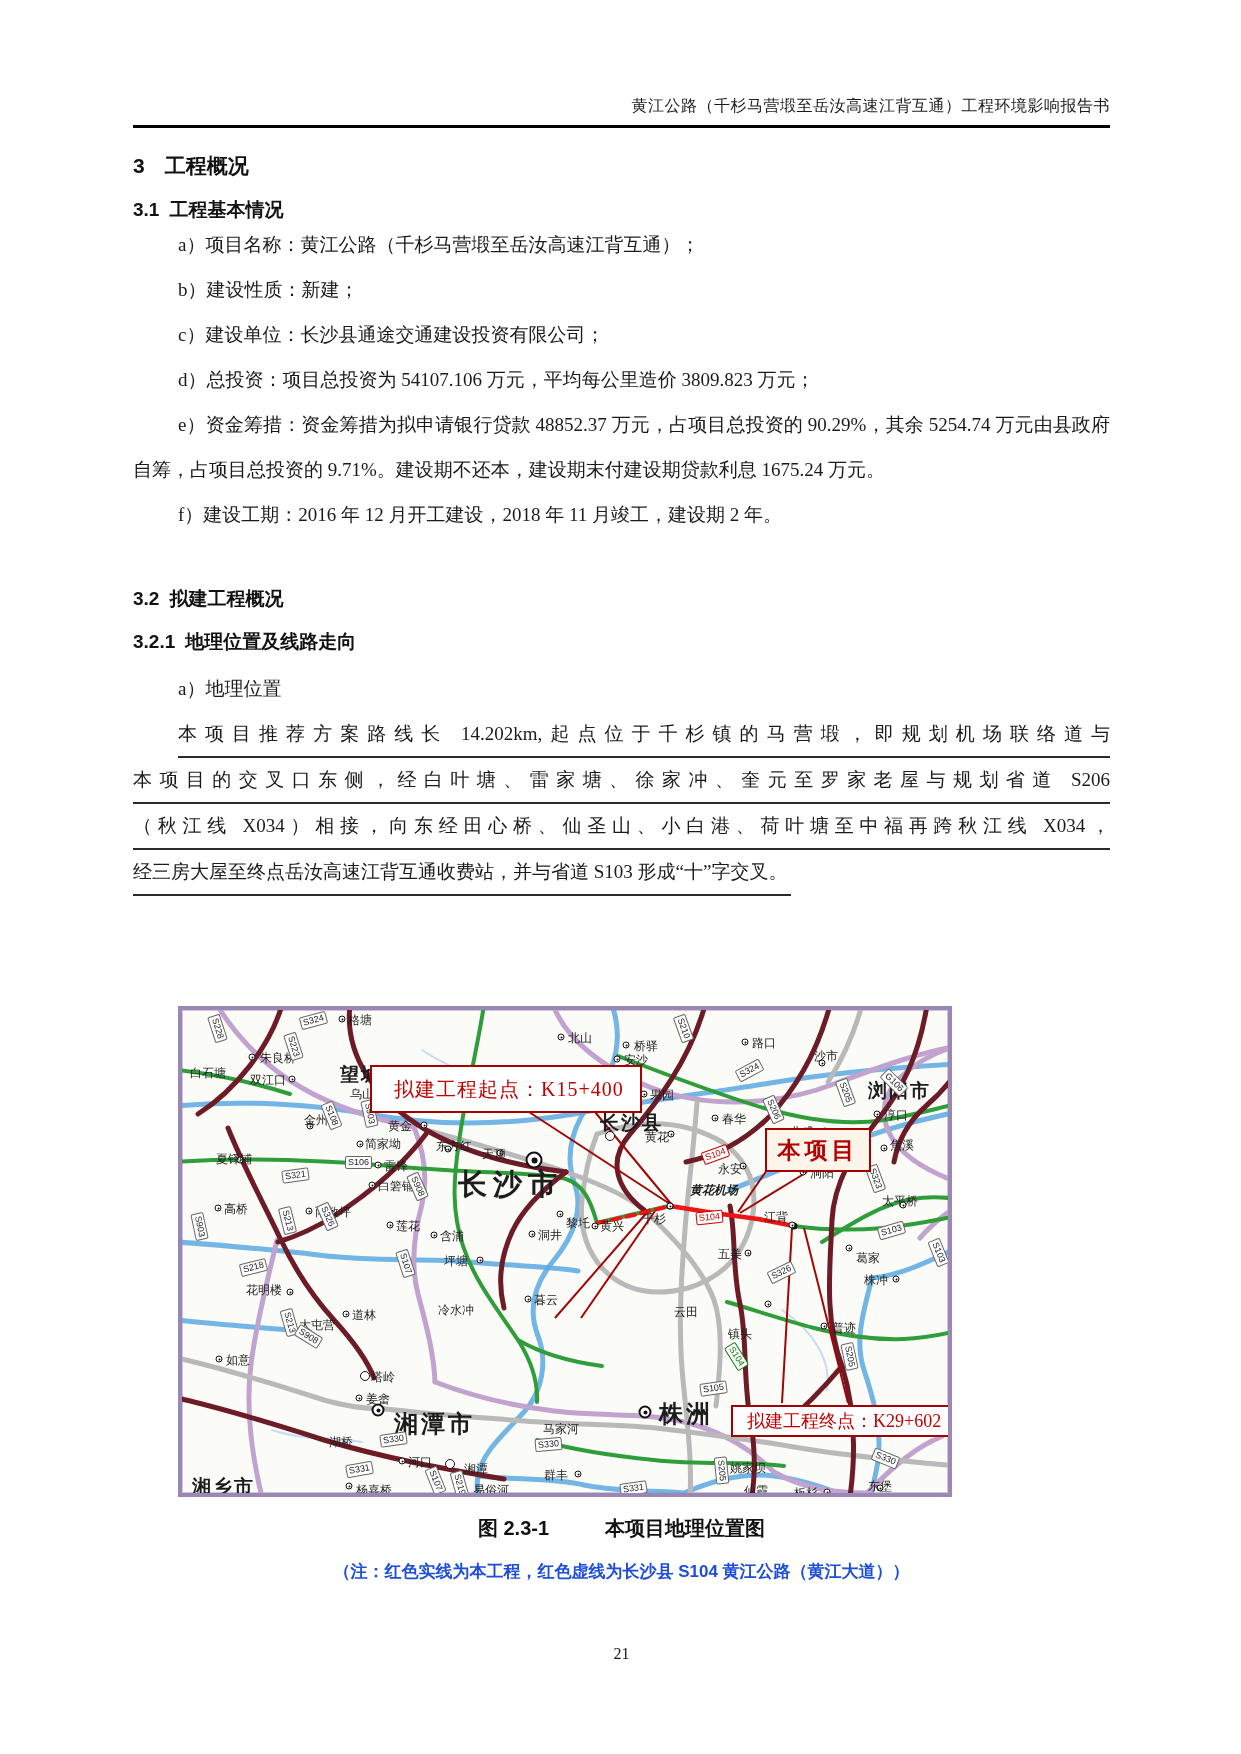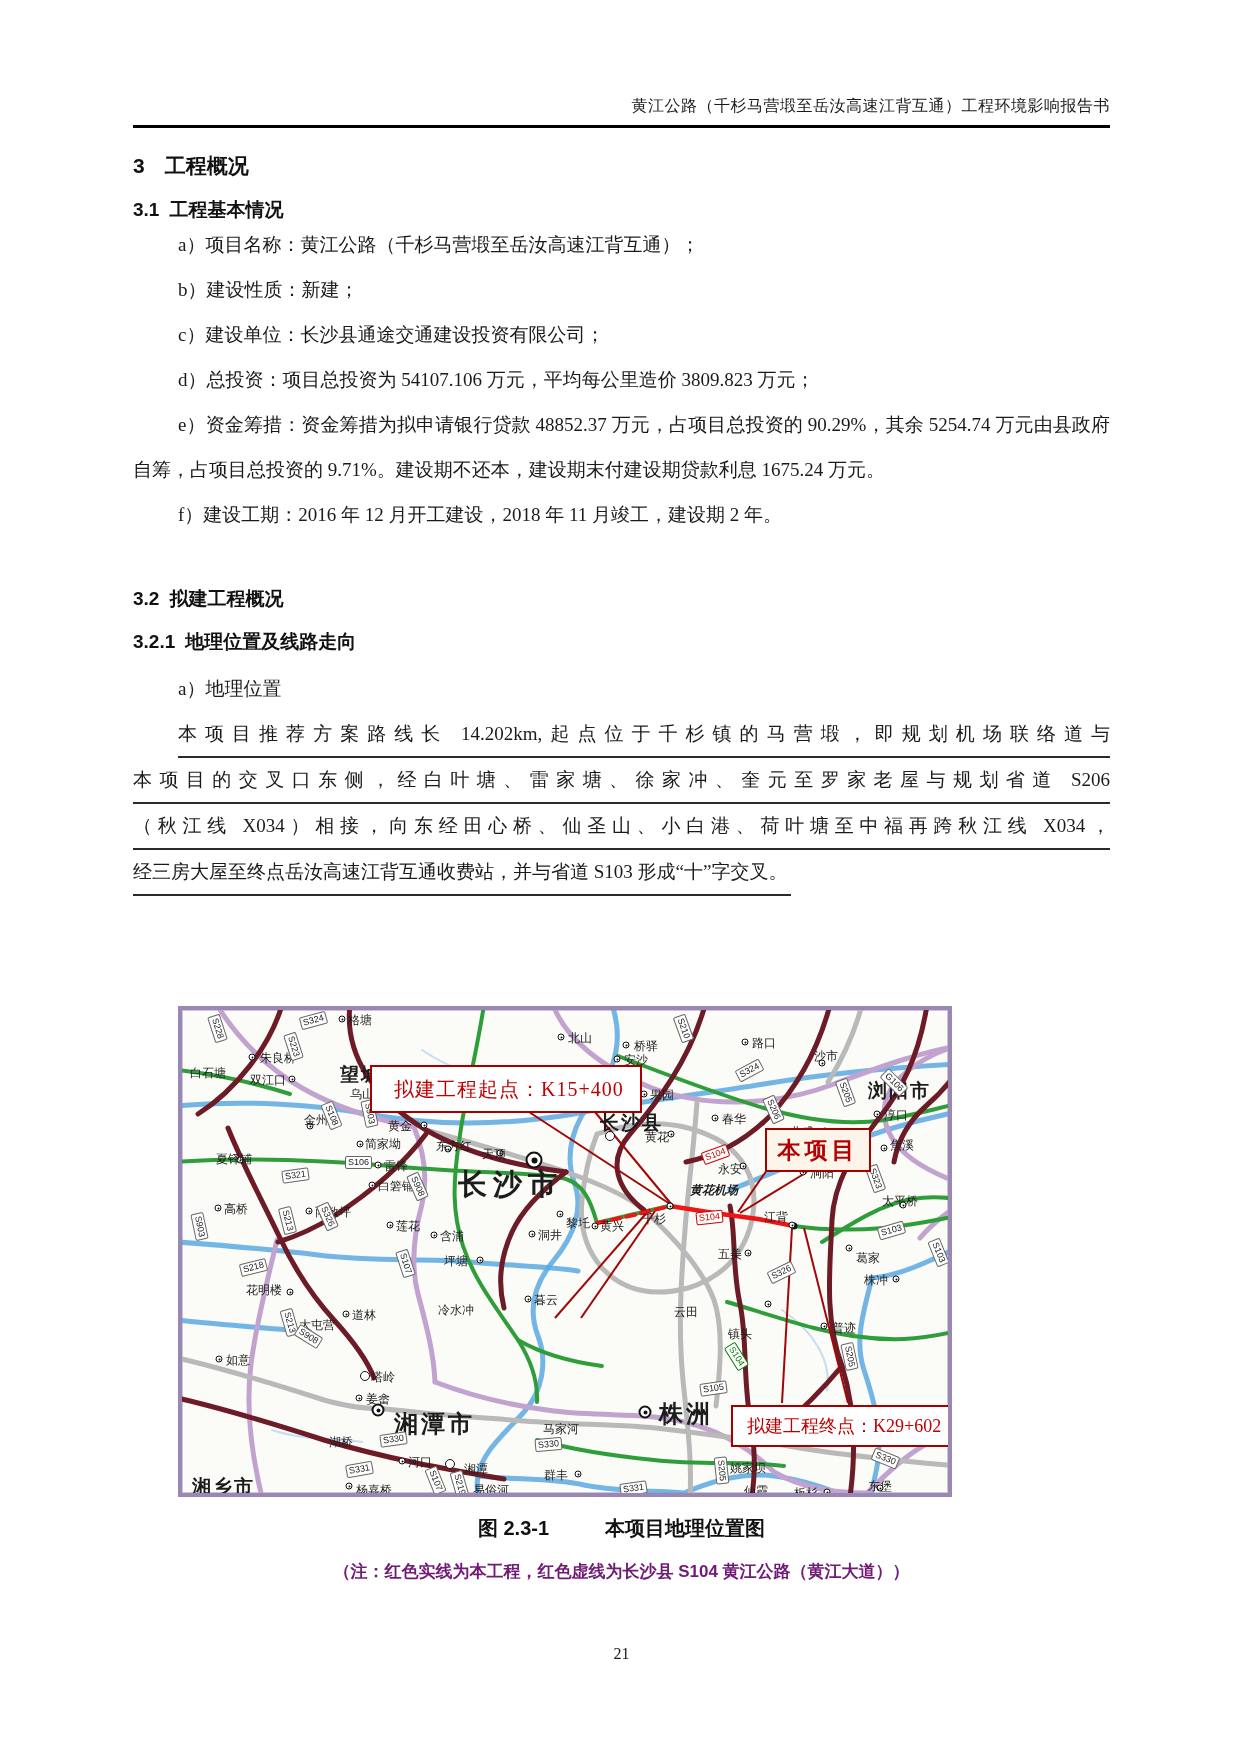--- a/index.html
+++ b/index.html
@@ -61,26 +61,26 @@
           padding:0 2px;background:#fff;border:1px solid #666;border-radius:2px;color:#222;white-space:nowrap;}
   .shield--r{color:#c00;border-color:#c00;}
   .shield--g{color:#0a7a0a;border-color:#0a7a0a;}
   
   .ann{position:absolute;z-index:30;box-sizing:border-box;border:2px solid var(--c-annotation,#a40000);
        background:#fff;color:#c00000;display:flex;align-items:center;font-family:"Liberation Serif","DejaVu Serif",serif;}
   .ann-start{left:188px;top:55px;width:272px;height:48px;font-size:20px;padding-left:22px;letter-spacing:1px;}
   .ann-project{left:583px;top:118px;width:106px;height:44px;font-size:23px;font-weight:bold;justify-content:center;
                letter-spacing:4px;background:#fdf4ea;color:#b40000;}
   .ann-s104{left:157px;top:310px;width:318px;height:48px;font-size:18px;justify-content:center;}
-  .ann-end{left:549px;top:395px;width:223px;height:42px;font-size:18px;padding-left:14px;}
+  .ann-end{left:549px;top:395px;width:223px;height:32px;font-size:18px;padding-left:14px;}
   
   .caption{position:absolute;top:1515px;left:133px;width:977px;display:flex;justify-content:center;gap:56px;
            font-family:"Liberation Sans","DejaVu Sans",sans-serif;font-weight:bold;font-size:20px;color:#111;}
   .note{position:absolute;top:1560px;left:133px;width:977px;text-align:center;
-        font-family:"Liberation Sans","DejaVu Sans",sans-serif;font-weight:bold;font-size:17px;color:#701a75;}
+        font-family:"Liberation Sans","DejaVu Sans",sans-serif;font-weight:bold;font-size:17px;color:#1d4ed8;}
   .pagenum{position:absolute;top:1645px;left:133px;width:977px;text-align:center;font-size:16px;}
 </style>
 </head>
 <body>
 
 <div class="page">
 
   <div class="header-text">黄江公路（千杉马营塅至岳汝高速江背互通）工程环境影响报告书</div>
   <div class="header-rule"></div>
 

